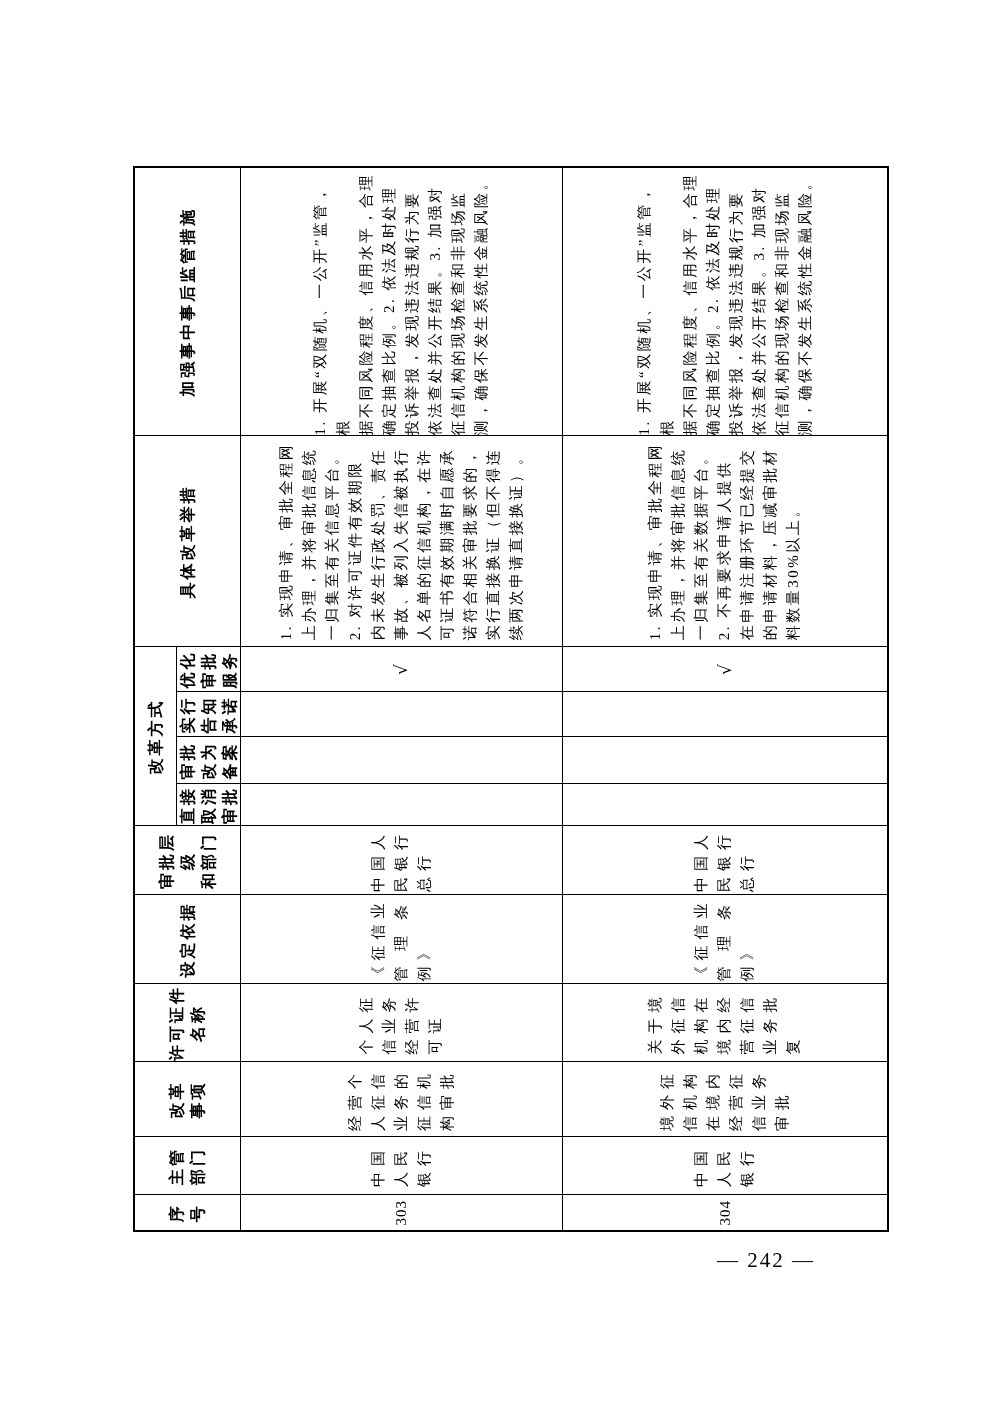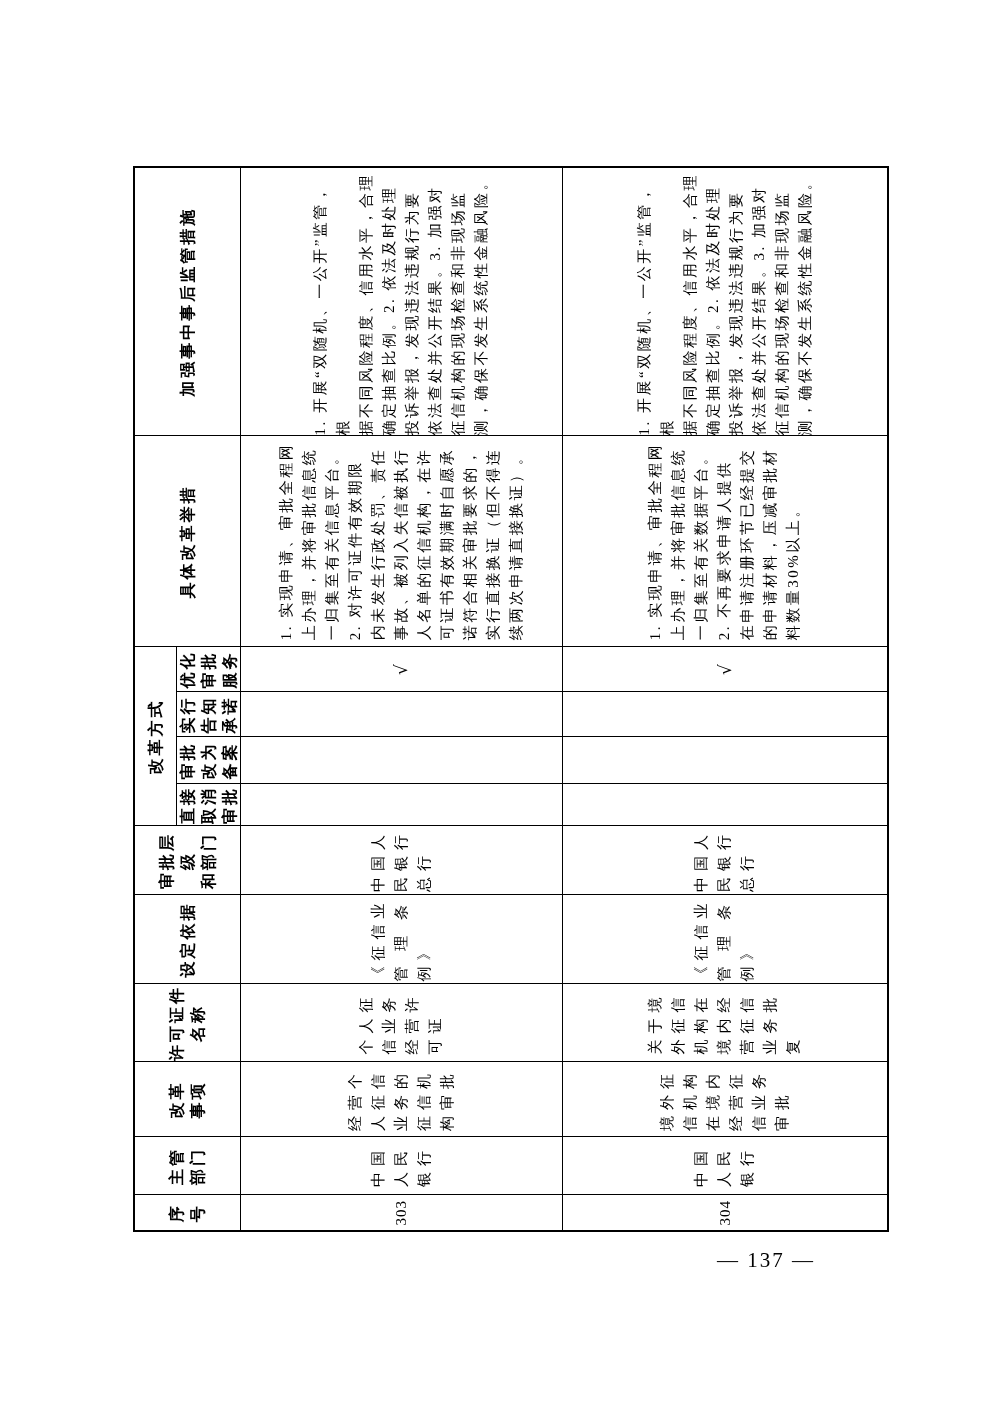--- a/index.html
+++ b/index.html
@@ -164,15 +164,15 @@
 投诉举报，发现违法违规行为要
 依法查处并公开结果。3. 加强对
 征信机构的现场检查和非现场监
 测，确保不发生系统性金融风险。</div></td>
           </tr>
         </tbody>
       </table>
     </div>
   </div>
 
-  <div class="page-number">— 137 —</div>
+  <div class="page-number">— 242 —</div>
 
 </div>
 
 </body></html>

